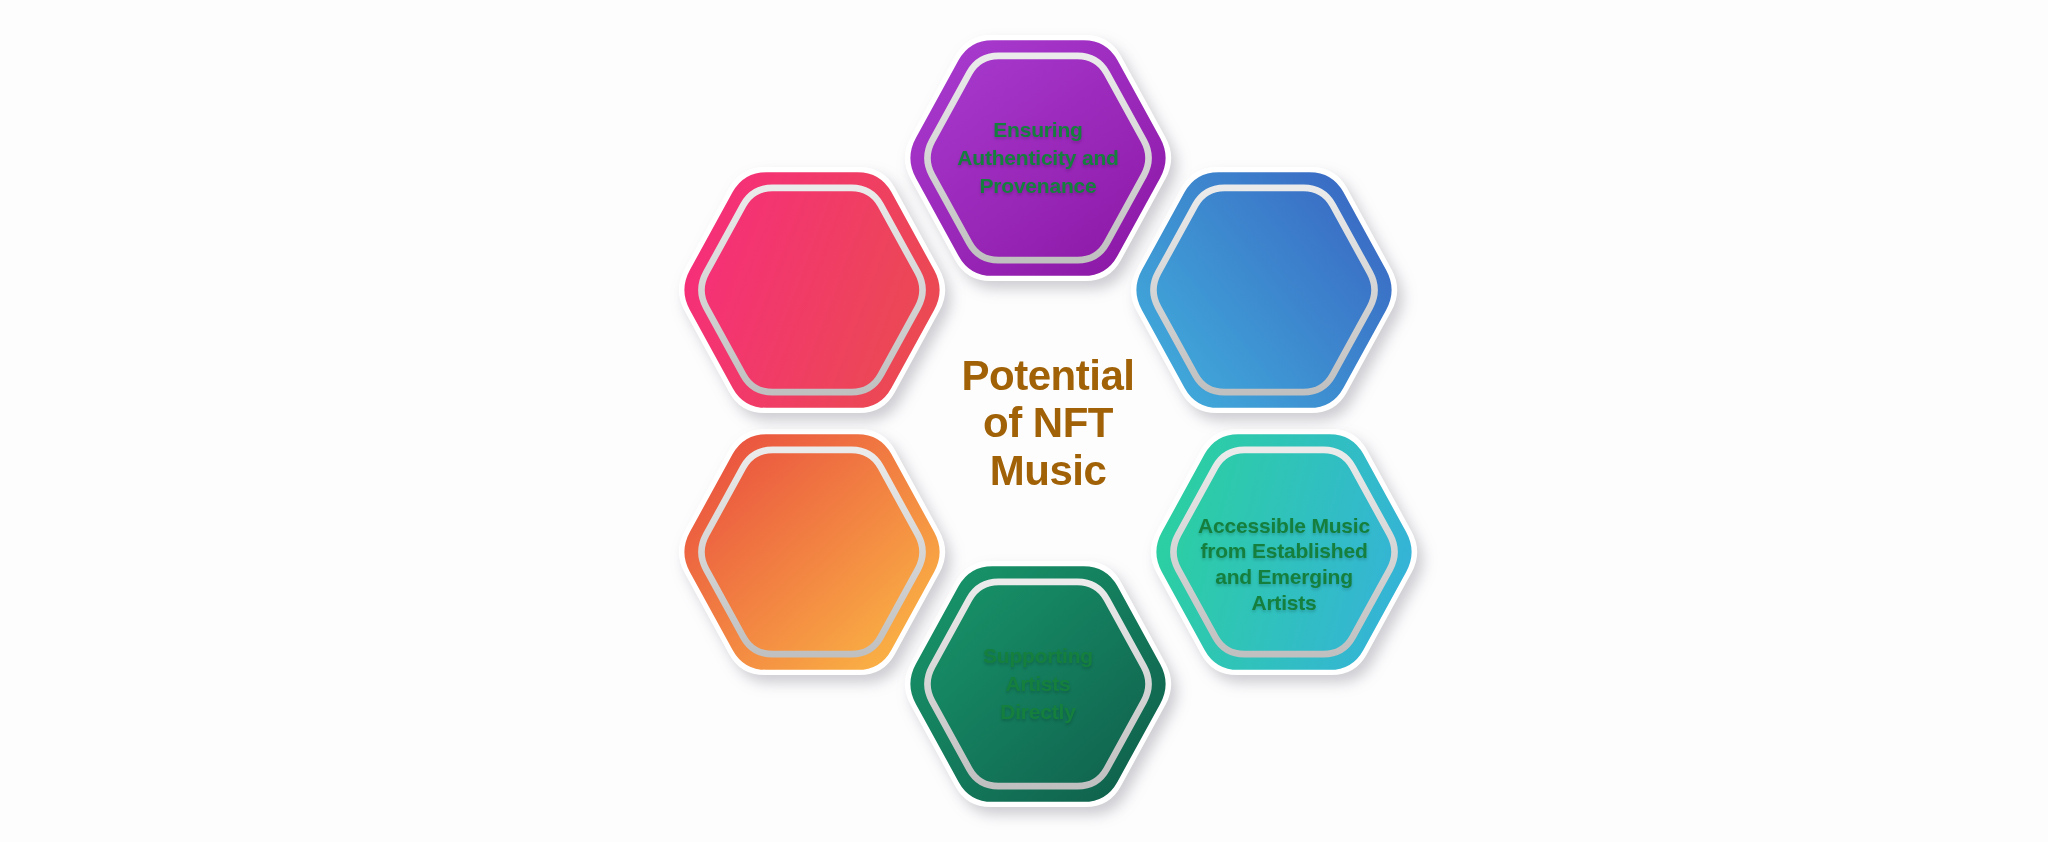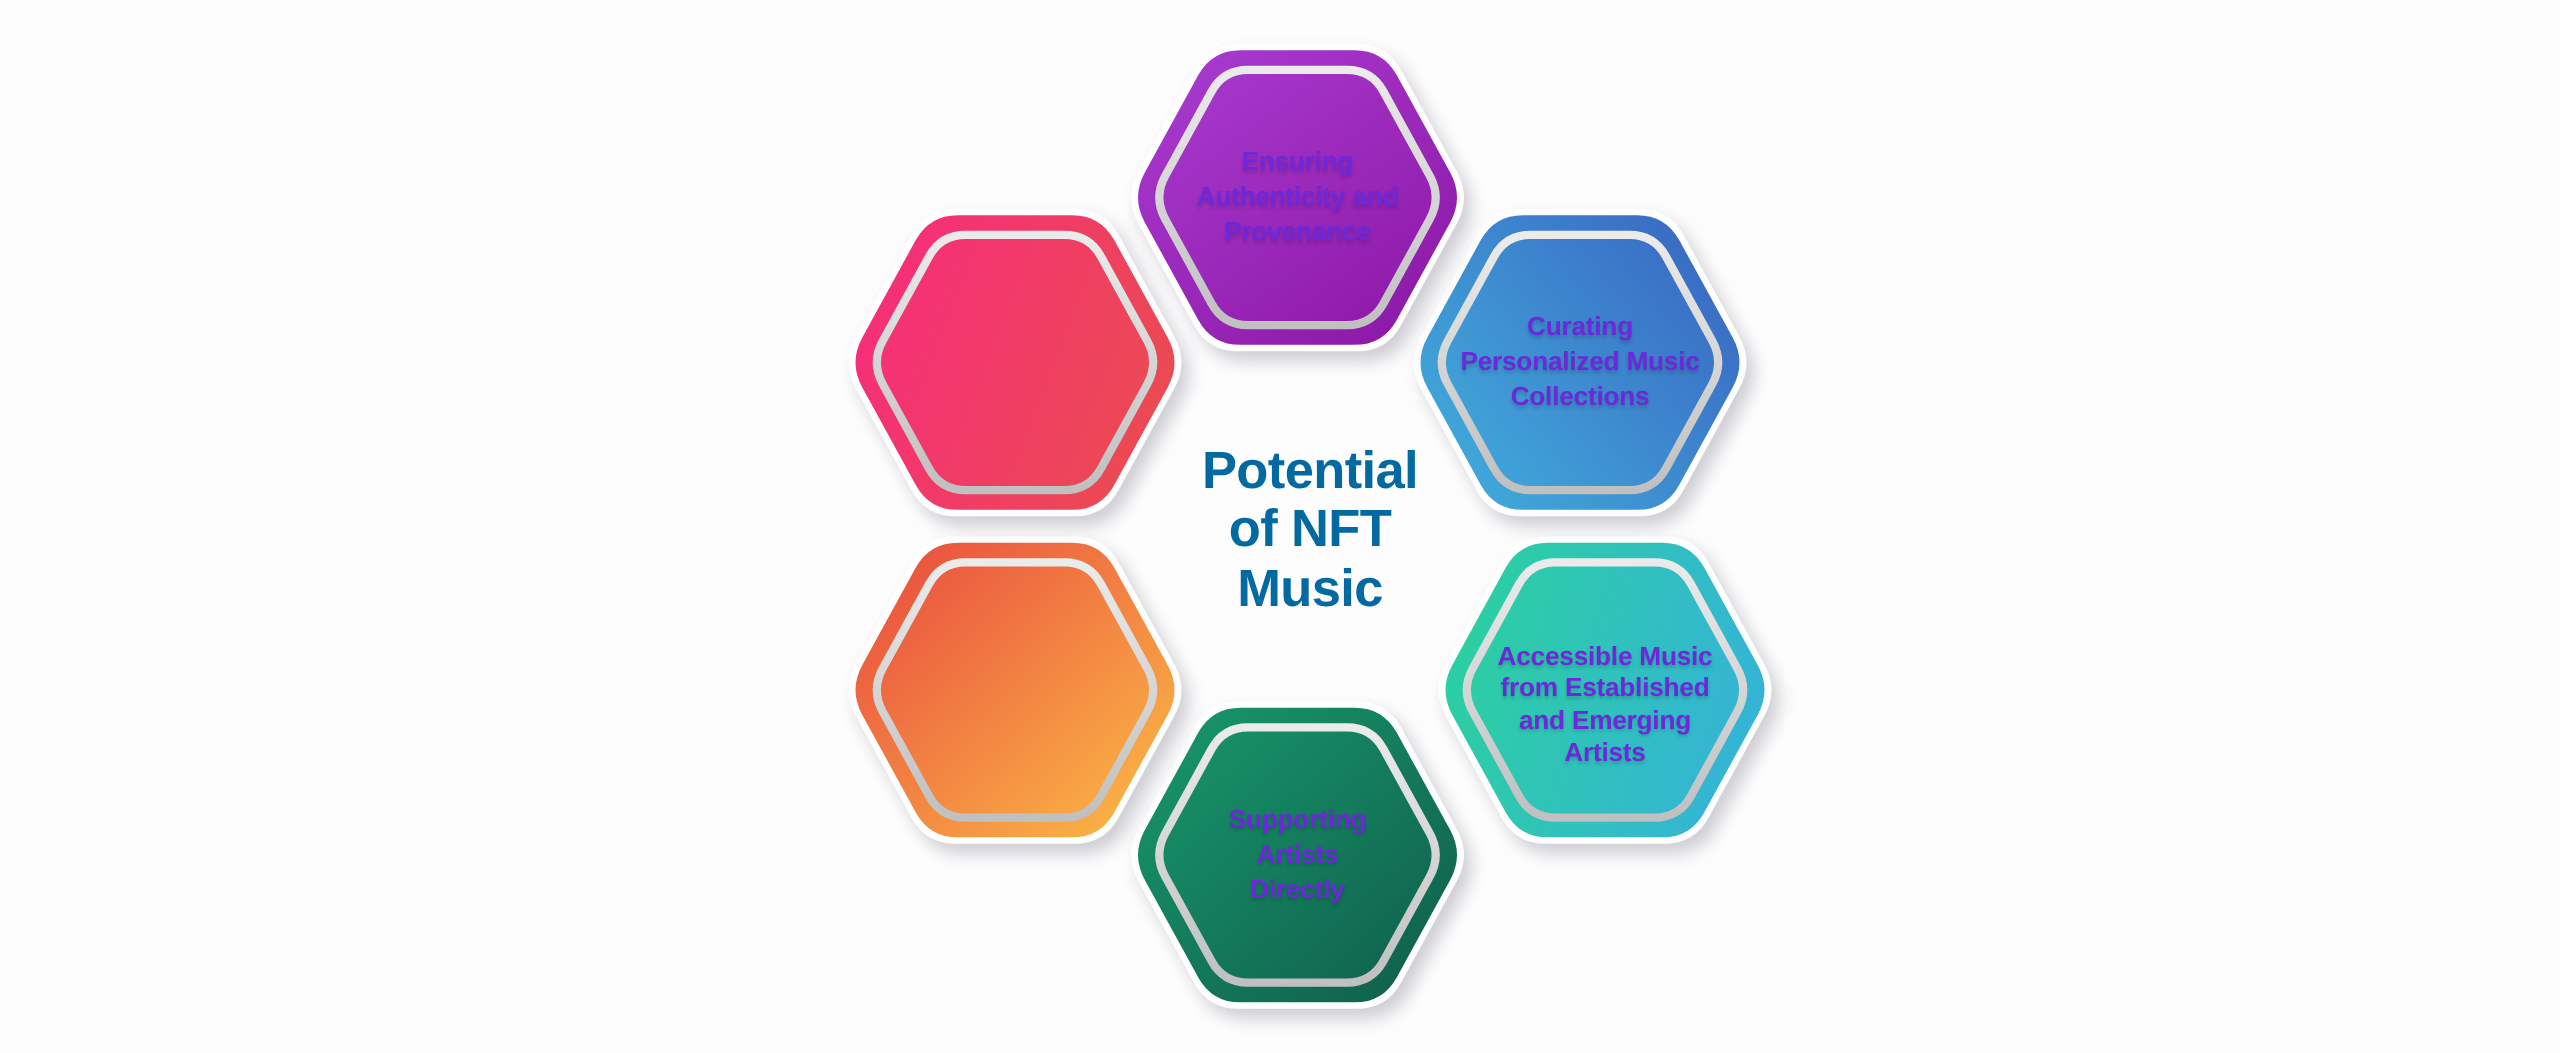--- a/index.html
+++ b/index.html
@@ -9,40 +9,40 @@
     font-family:"Liberation Sans", sans-serif;
   }
   .hex { position:absolute; width:288px; height:256px; }
   .hex svg {
     width:100%; height:100%; display:block;
     filter: drop-shadow(6px 8px 7px rgba(95,95,110,0.30));
   }
   .hex-label {
     position:absolute; left:19px; right:19px; top:0; bottom:0;
     display:flex; align-items:center; justify-content:center;
-    text-align:center; color:#6d28d9;
+    text-align:center; color:#15803d;
     font-size:21px; font-weight:700; line-height:1.32;
     white-space:pre-line; letter-spacing:-0.2px;
     text-shadow:0 2px 3px rgba(0,0,0,0.18);
     pointer-events:none;
   }
   .hex-pink .hex-label { line-height:1.58; }
   .hex-teal .hex-label { padding-top:24px; line-height:1.22; }
   
   .hex-green  { left:894px; top:556px; }
   .hex-teal   { left:1140px; top:424px; }
   .hex-blue   { left:1120px; top:162px; }
   .hex-purple { left:894px; top:30px; }
   .hex-orange { left:668px; top:424px; }
   .hex-pink   { left:668px; top:162px; }
   .center-title {
     position:absolute; left:898px; top:352px; width:300px;
     text-align:center; white-space:pre-line;
     font-size:42px; font-weight:700; letter-spacing:-0.5px;
-    line-height:1.13; color:#0369a1;
+    line-height:1.13; color:#a16207;
   }
 </style>
 </head>
 <body>
 
 <div class="stage">
 
   <div class="hex hex-green">
     <svg viewBox="0 0 290 258" aria-hidden="true">
       <defs>
@@ -107,23 +107,20 @@
         </linearGradient>
       </defs>
       <path fill="#ffffff" d="M97,5 L193,5 Q217,5 228.5,26 L273.5,108 Q285,129 273.5,150 L228.5,232 Q217,253 193,253 L97,253 Q73,253 61.5,232 L16.5,150 Q5,129 16.5,108 L61.5,26 Q73,5 97,5 Z"></path>
       <g transform="translate(145,129) scale(0.958) translate(-145,-129)">
         <path fill="url(#g1)" d="M97,5 L193,5 Q217,5 228.5,26 L273.5,108 Q285,129 273.5,150 L228.5,232 Q217,253 193,253 L97,253 Q73,253 61.5,232 L16.5,150 Q5,129 16.5,108 L61.5,26 Q73,5 97,5 Z"></path>
       </g>
       <g transform="translate(145,129) scale(0.83) translate(-145,-129)">
         <path fill="none" stroke="url(#s1)" stroke-width="8" d="M97,5 L193,5 Q217,5 228.5,26 L273.5,108 Q285,129 273.5,150 L228.5,232 Q217,253 193,253 L97,253 Q73,253 61.5,232 L16.5,150 Q5,129 16.5,108 L61.5,26 Q73,5 97,5 Z"></path>
       </g>
     </svg>
-    <div class="hex-label">Curating
-Personalized Music
-Collections</div>
   </div>
 
   <div class="hex hex-purple">
     <svg viewBox="0 0 290 258" aria-hidden="true">
       <defs>
         <linearGradient id="g0" x1="0.1" y1="0" x2="0.9" y2="1">
           <stop offset="0" stop-color="#a93bd0"></stop>
           <stop offset="1" stop-color="#8c17a5"></stop>
         </linearGradient>
         <linearGradient id="s0" x1="0" y1="0" x2="0" y2="1">

